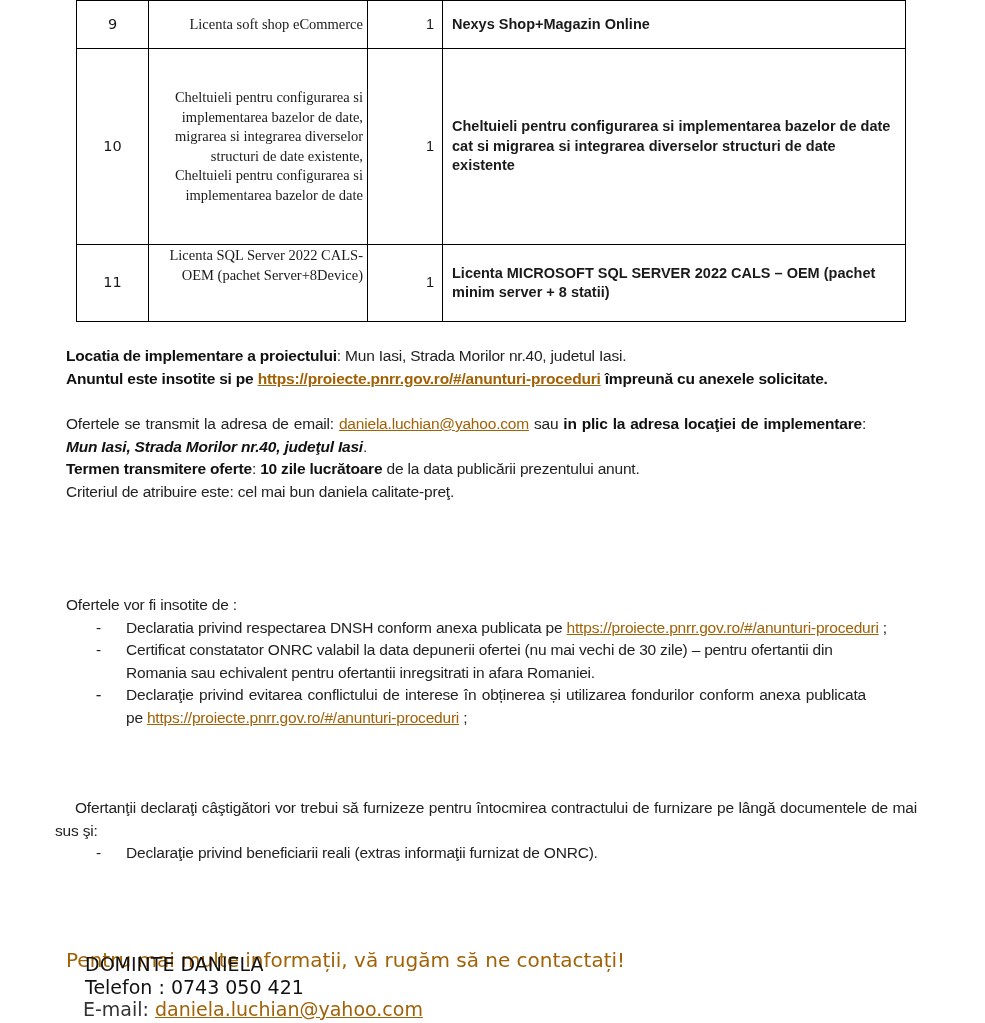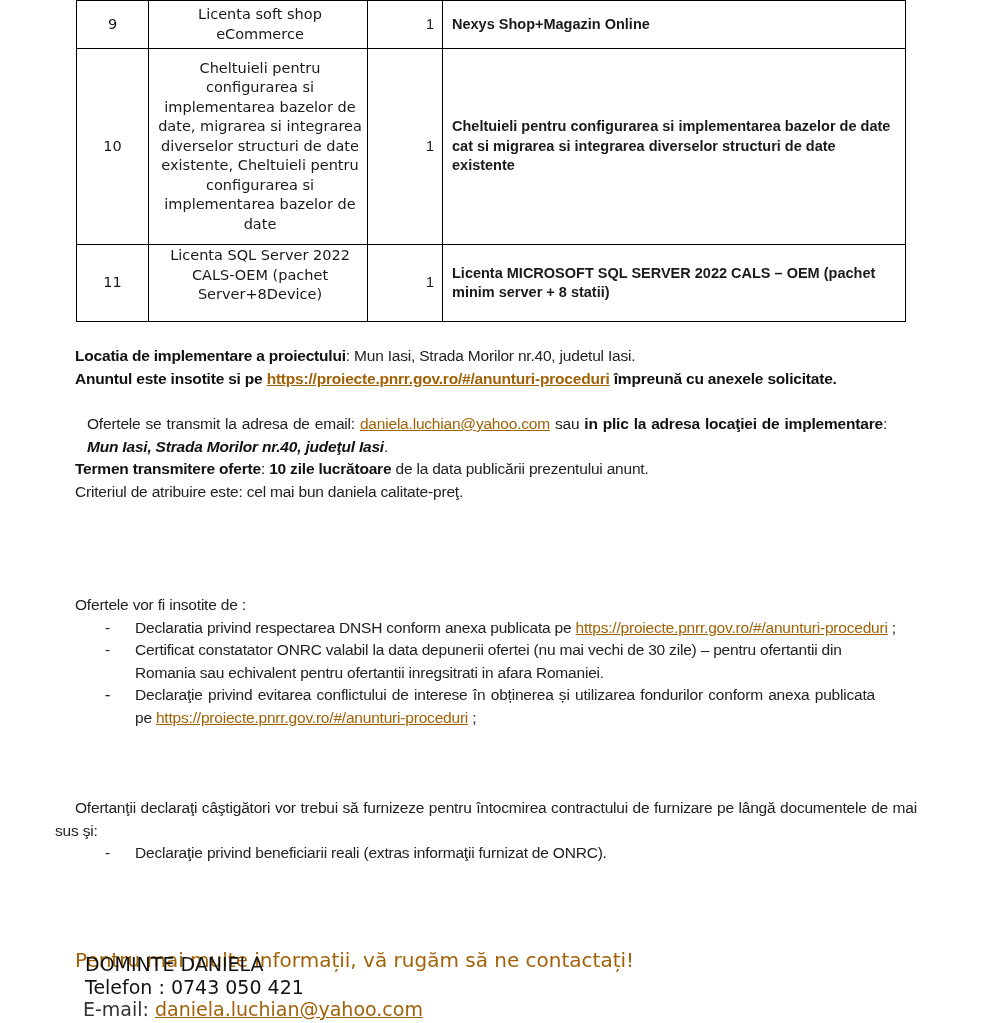--- a/index.html
+++ b/index.html
@@ -1,33 +1,33 @@
 <!DOCTYPE html>
 <html><head>
 <meta charset="utf-8">
 <style>
   html, body { margin: 0; padding: 0; background: #ffffff; }
   body { width: 985px; height: 1023px; position: relative; overflow: hidden; font-family: "Liberation Sans", sans-serif; color: #1a1a1a; }
   table.items { position: absolute; left: 76px; top: 0; border-collapse: collapse; width: 830px; font-family: "DejaVu Sans", sans-serif; }
   table.items td { border: 1.5px solid #000; vertical-align: middle; font-size: 14.5px; line-height: 19.5px; padding: 0; }
   td.c-no { width: 71px; text-align: center; }
-  td.c-name { width: 206px; padding-left: 8px !important; padding-right: 4px !important; text-align: center; }
+  td.c-name { width: 206px; padding-left: 8px !important; padding-right: 4px !important; text-align: right; font-family: Liberation Serif, serif; }
   td.c-qty { width: 66px; text-align: right; padding-right: 8px !important; font-family: "Liberation Sans", sans-serif; }
   td.c-spec { padding-left: 9px !important; padding-right: 10px !important; font-family: "Liberation Sans", sans-serif; font-size: 14.5px; line-height: 21px; font-weight: bold; }
   tr.r9 { height: 48px; }
   tr.r10 { height: 196px; }
   tr.r11 { height: 77px; }
   tr.r11 td.c-name { vertical-align: top; padding-top: 1px !important; }
   tr.r11 td.c-spec { font-family: "Liberation Sans Narrow", "Liberation Sans", sans-serif; }
 
-  .block { position: absolute; left: 75px; font-size: 15.5px; line-height: 22.5px; color: #222; }
+  .block { position: absolute; left: 66px; font-size: 15.5px; line-height: 22.5px; color: #222; }
   .narrow { font-family: "Liberation Sans", sans-serif; letter-spacing: -0.2px; }
   b { font-weight: bold; color: #111; }
   a { color: #a16207; text-decoration: underline; }
-  .justify { text-align: justify; width: 800px; margin-left: 12px; }
+  .justify { text-align: justify; width: 800px; }
   ul.dash { list-style: none; margin: 0; padding: 0; }
   ul.dash li { position: relative; padding-left: 60px; }
   ul.dash li .dash-mark { position: absolute; left: 30px; top: 0; }
 </style>
 </head>
 <body>
 
 <table class="items">
   <tbody>
       <tr class="r9">

